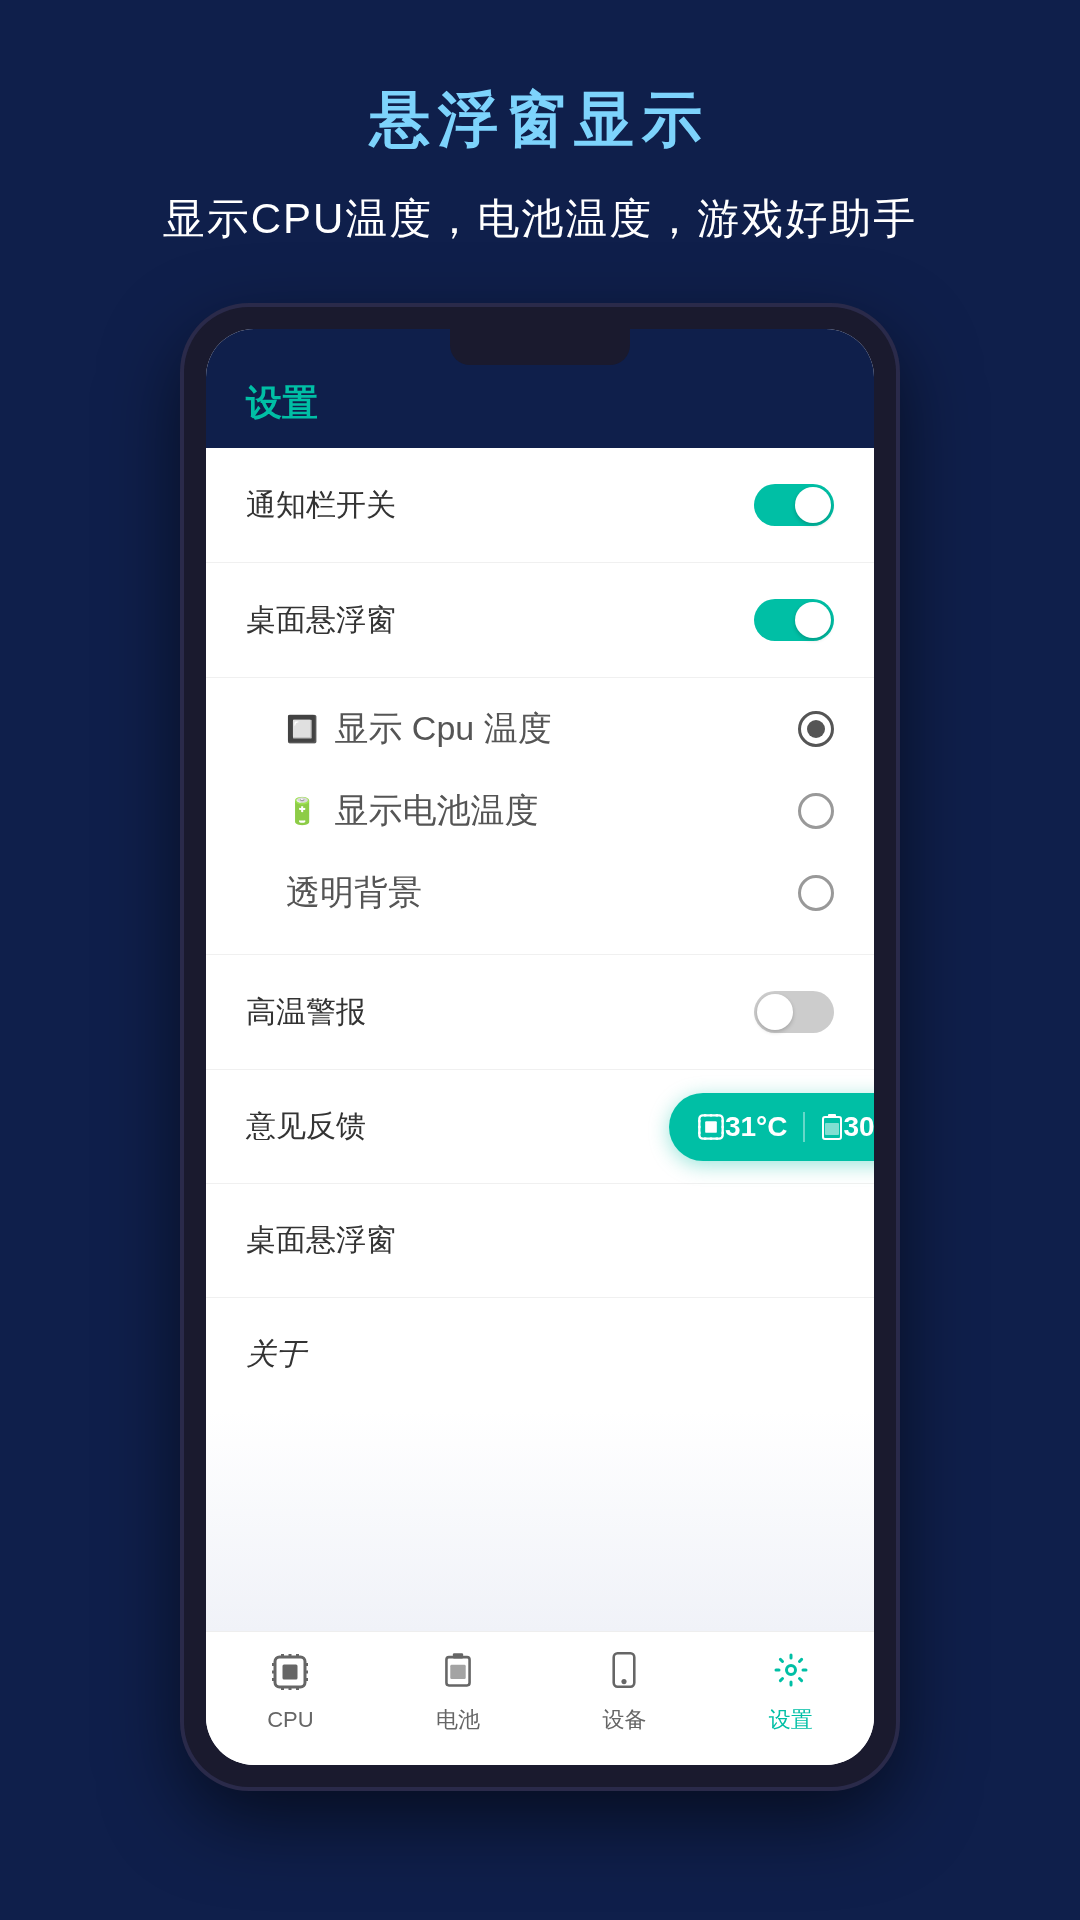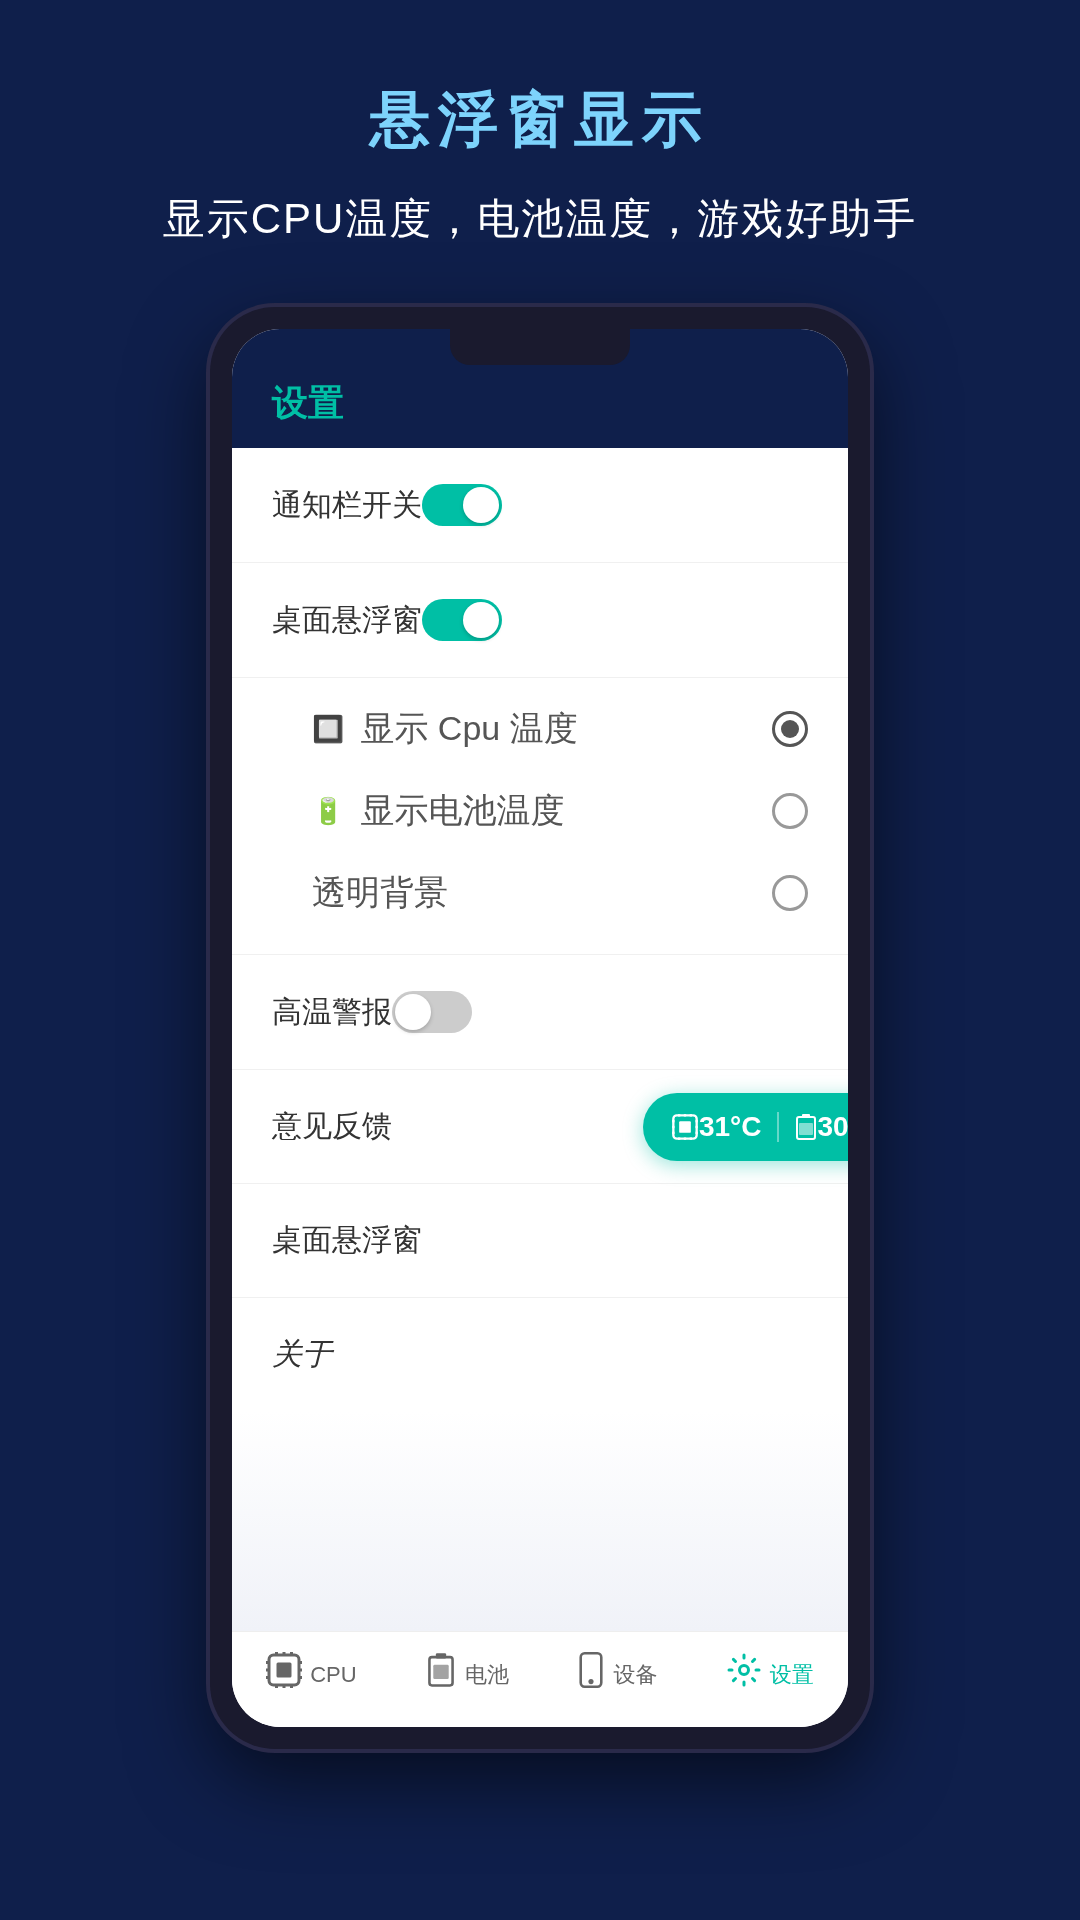--- a/index.html
+++ b/index.html
@@ -29,21 +29,21 @@
 
     .subtitle {
       font-size: 42px;
       color: #ffffff;
       font-weight: 400;
       letter-spacing: 2px;
     }
 
     .phone-container {
       position: relative;
-      width: 660px;
+      width: 712px;
       margin: 0 auto;
       margin-top: 20px;
     }
 
     .phone-frame {
       background: #1a1a2e;
       border-radius: 65px;
       padding: 22px;
       box-shadow: 0 0 0 4px #2a2a4a, 0 30px 80px rgba(0,0,0,0.6);
       position: relative;
@@ -81,21 +81,21 @@
 
     .settings-list {
       background: #ffffff;
       border-radius: 0;
       overflow: visible;
     }
 
     .settings-item {
       display: flex;
       align-items: center;
-      justify-content: flex-start;
+      justify-content: space-between;
       padding: 36px 40px;
       border-bottom: 1px solid #f0f0f0;
       background: #ffffff;
     }
 
     .settings-item-label {
       font-size: 30px;
       color: #333333;
       font-weight: 400;
     }
@@ -217,21 +217,21 @@
       background: #ffffff;
       display: flex;
       justify-content: space-around;
       align-items: center;
       padding: 20px 0 30px 0;
       border-top: 1px solid #eeeeee;
     }
 
     .nav-item {
       display: flex;
-      flex-direction: row;
+      flex-direction: column;
       align-items: center;
       gap: 8px;
     }
 
     .nav-icon {
       font-size: 36px;
     }
 
     .nav-label {
       font-size: 22px;

